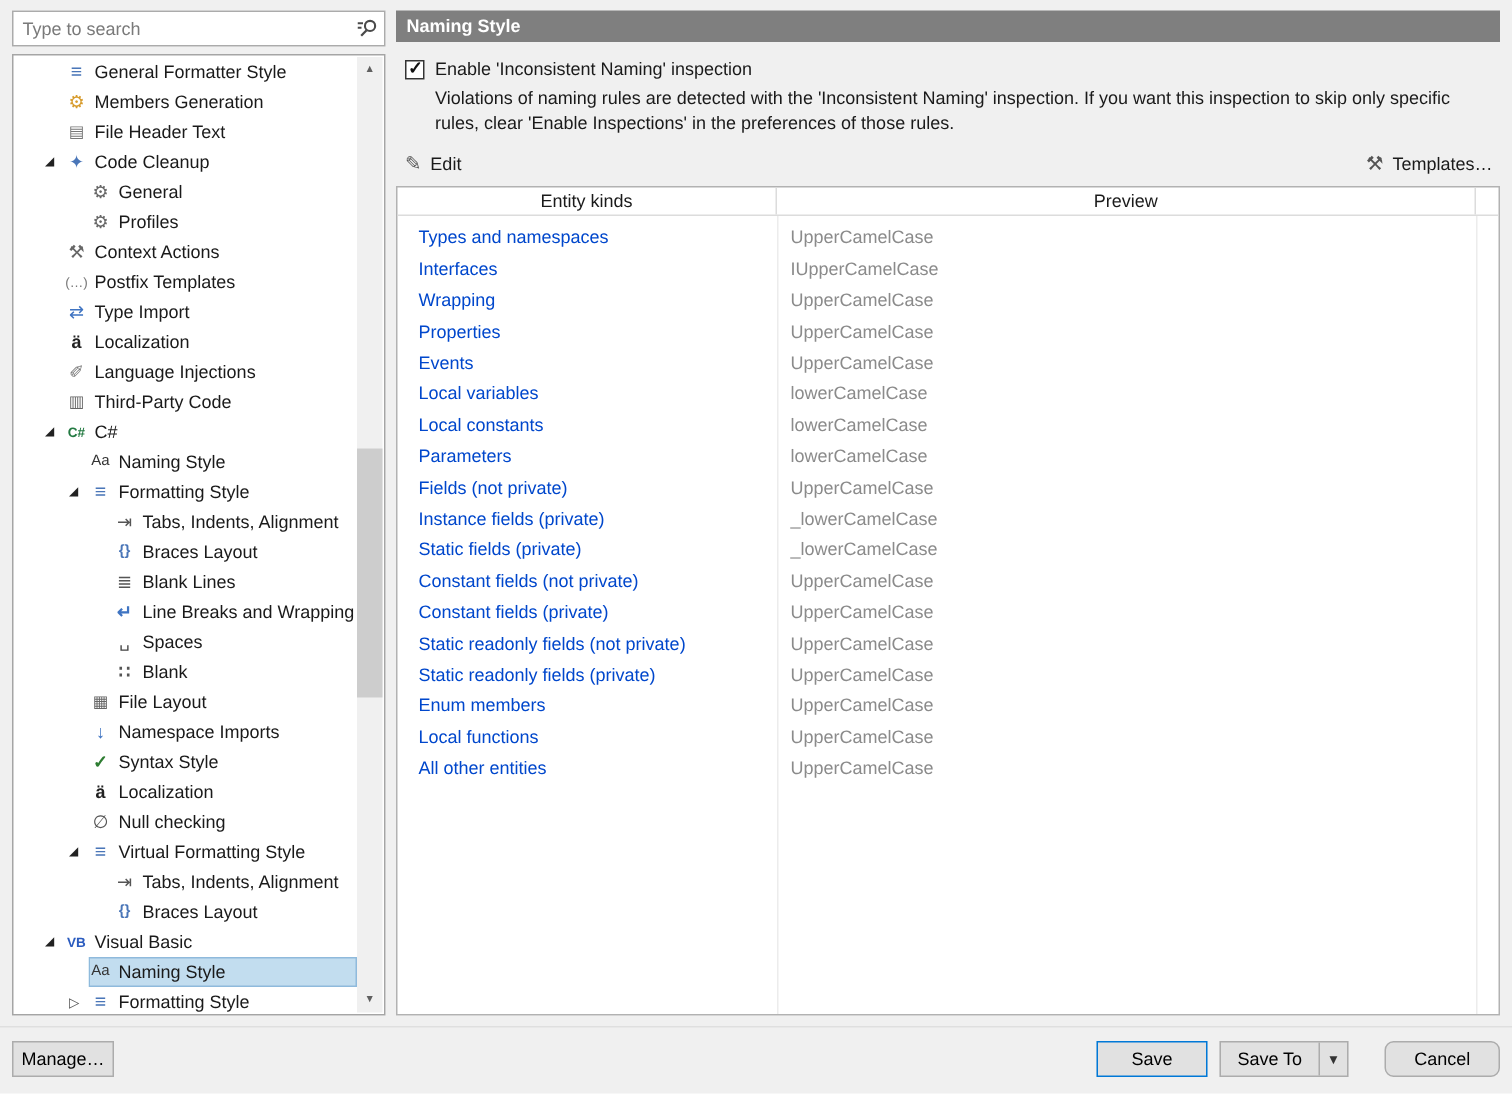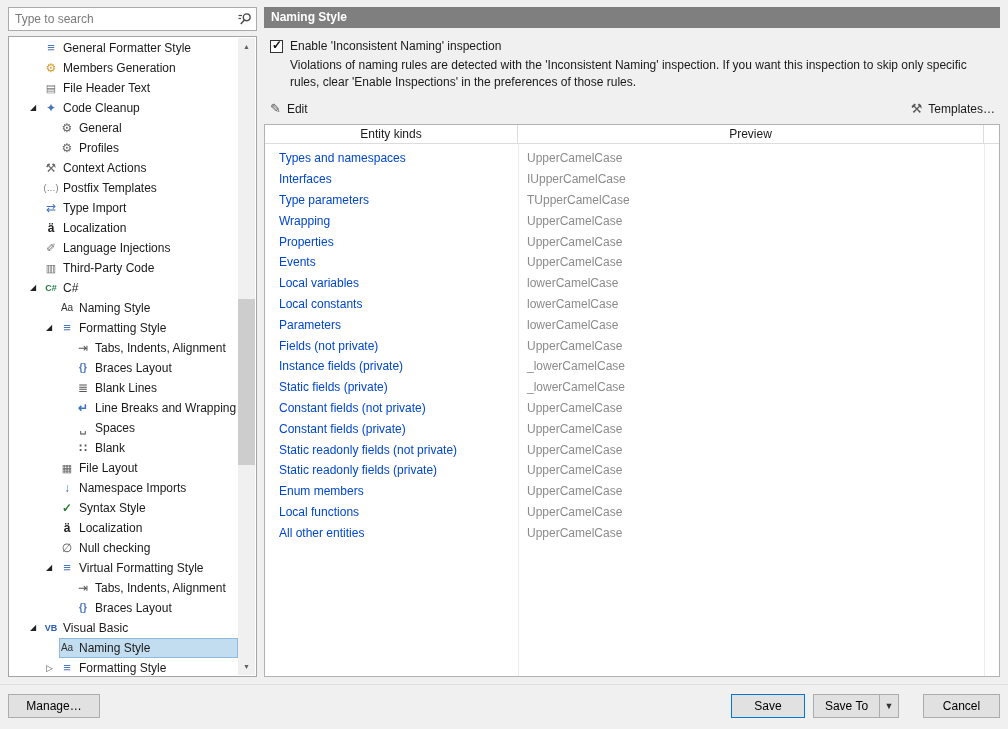--- a/index.html
+++ b/index.html
@@ -63,26 +63,26 @@
   #vline1 { left:253px; } #vline2 { left:719px; }
   #tbl-body { position:absolute; left:0; right:0; top:20px; bottom:0; padding-top:3px; overflow:hidden; }
   .trow { display:flex; height:20.8px; align-items:center; }
   .tcell-entity { width:253px; padding-left:14px; color:var(--link); }
   .tcell-preview { width:466px; padding-left:9px; color:var(--preview-text); }
 
   
   #footer-divider { left:0; top:684px; width:1008px; height:1px; background:#dfdfdf; }
   .btn { position:absolute; top:694px; height:24px; background:#e1e1e1; border:1px solid #acacac;
     text-align:center; line-height:22px; color:#000; }
-  #manage-button { left:8px; width:92px;text-align:center; }
+  #manage-button { left:8px; width:68px;text-align:center; }
   #save-button  { left:731px; width:74px; border-color:var(--accent); }
   #save-to-button { left:813px; width:86px; display:flex; align-items:flex-end; line-height:22px; padding:0; }
   #save-to-label { flex:1 1 auto; }
   #save-to-arrow { flex:0 0 19px; border-left:1px solid #acacac; font-size:9px; line-height:22px; color:#333; }
-  #cancel-button { left:923px; width:77px; }
+  #cancel-button { left:923px; width:77px;border-radius:6px; }
 </style>
 </head>
 <body style="--accent: #0078d7; --link: #0047cc; --selection: #c2ddef; --selection-border: #8fbadc; --header-bar: #7f7f7f; --preview-text: #8b8b8b;">
 
 <div class="abs" id="search-box">
   <input id="search-input" placeholder="Type to search" style="">
   <span id="search-icon">
     <svg width="16" height="16" viewBox="0 0 16 16">
       <line x1="1.5" y1="4.5" x2="5" y2="4.5" stroke="#4a4a4a" stroke-width="1.2"></line>
       <line x1="1.5" y1="7.5" x2="4" y2="7.5" stroke="#4a4a4a" stroke-width="1.2"></line>
@@ -358,24 +358,20 @@
   <div id="tbl-body">
       <div class="trow">
         <span class="tcell-entity">Types and namespaces</span>
         <span class="tcell-preview">UpperCamelCase</span>
       </div>
       <div class="trow">
         <span class="tcell-entity">Interfaces</span>
         <span class="tcell-preview">IUpperCamelCase</span>
       </div>
       <div class="trow">
-        <span class="tcell-entity">Type parameters</span>
-        <span class="tcell-preview">TUpperCamelCase</span>
-      </div>
-      <div class="trow">
         <span class="tcell-entity">Wrapping</span>
         <span class="tcell-preview">UpperCamelCase</span>
       </div>
       <div class="trow">
         <span class="tcell-entity">Properties</span>
         <span class="tcell-preview">UpperCamelCase</span>
       </div>
       <div class="trow">
         <span class="tcell-entity">Events</span>
         <span class="tcell-preview">UpperCamelCase</span>

